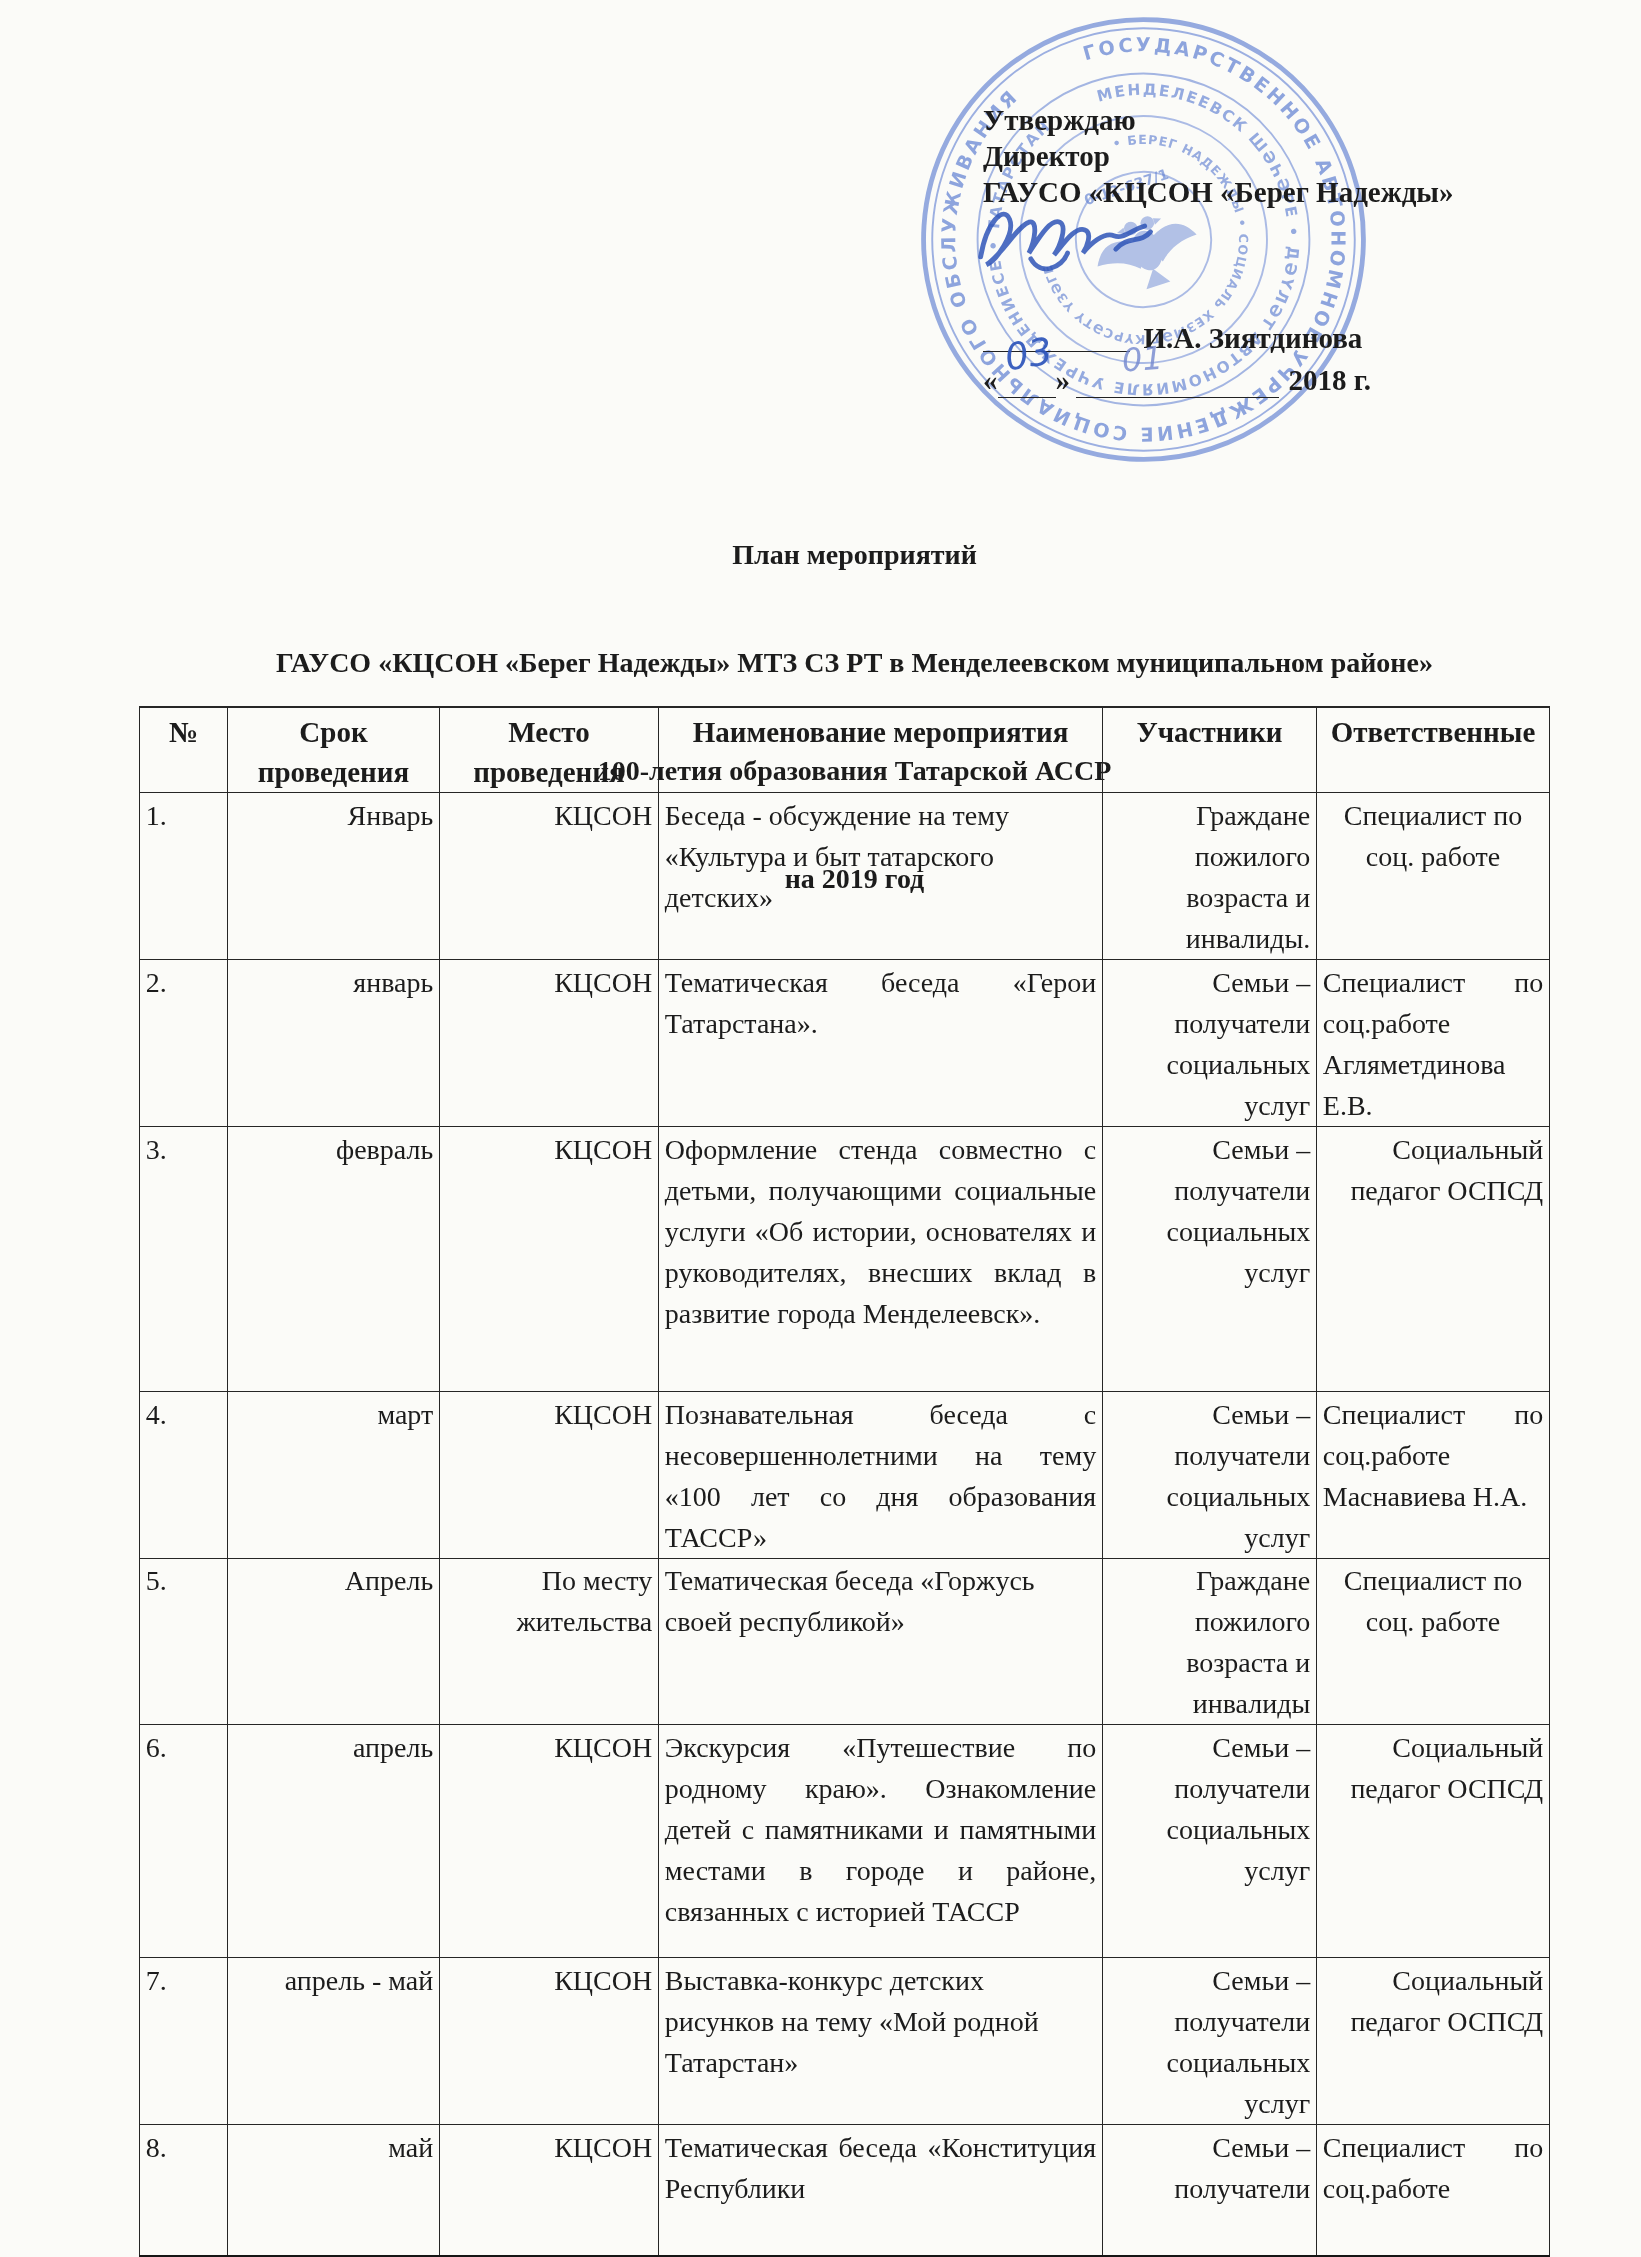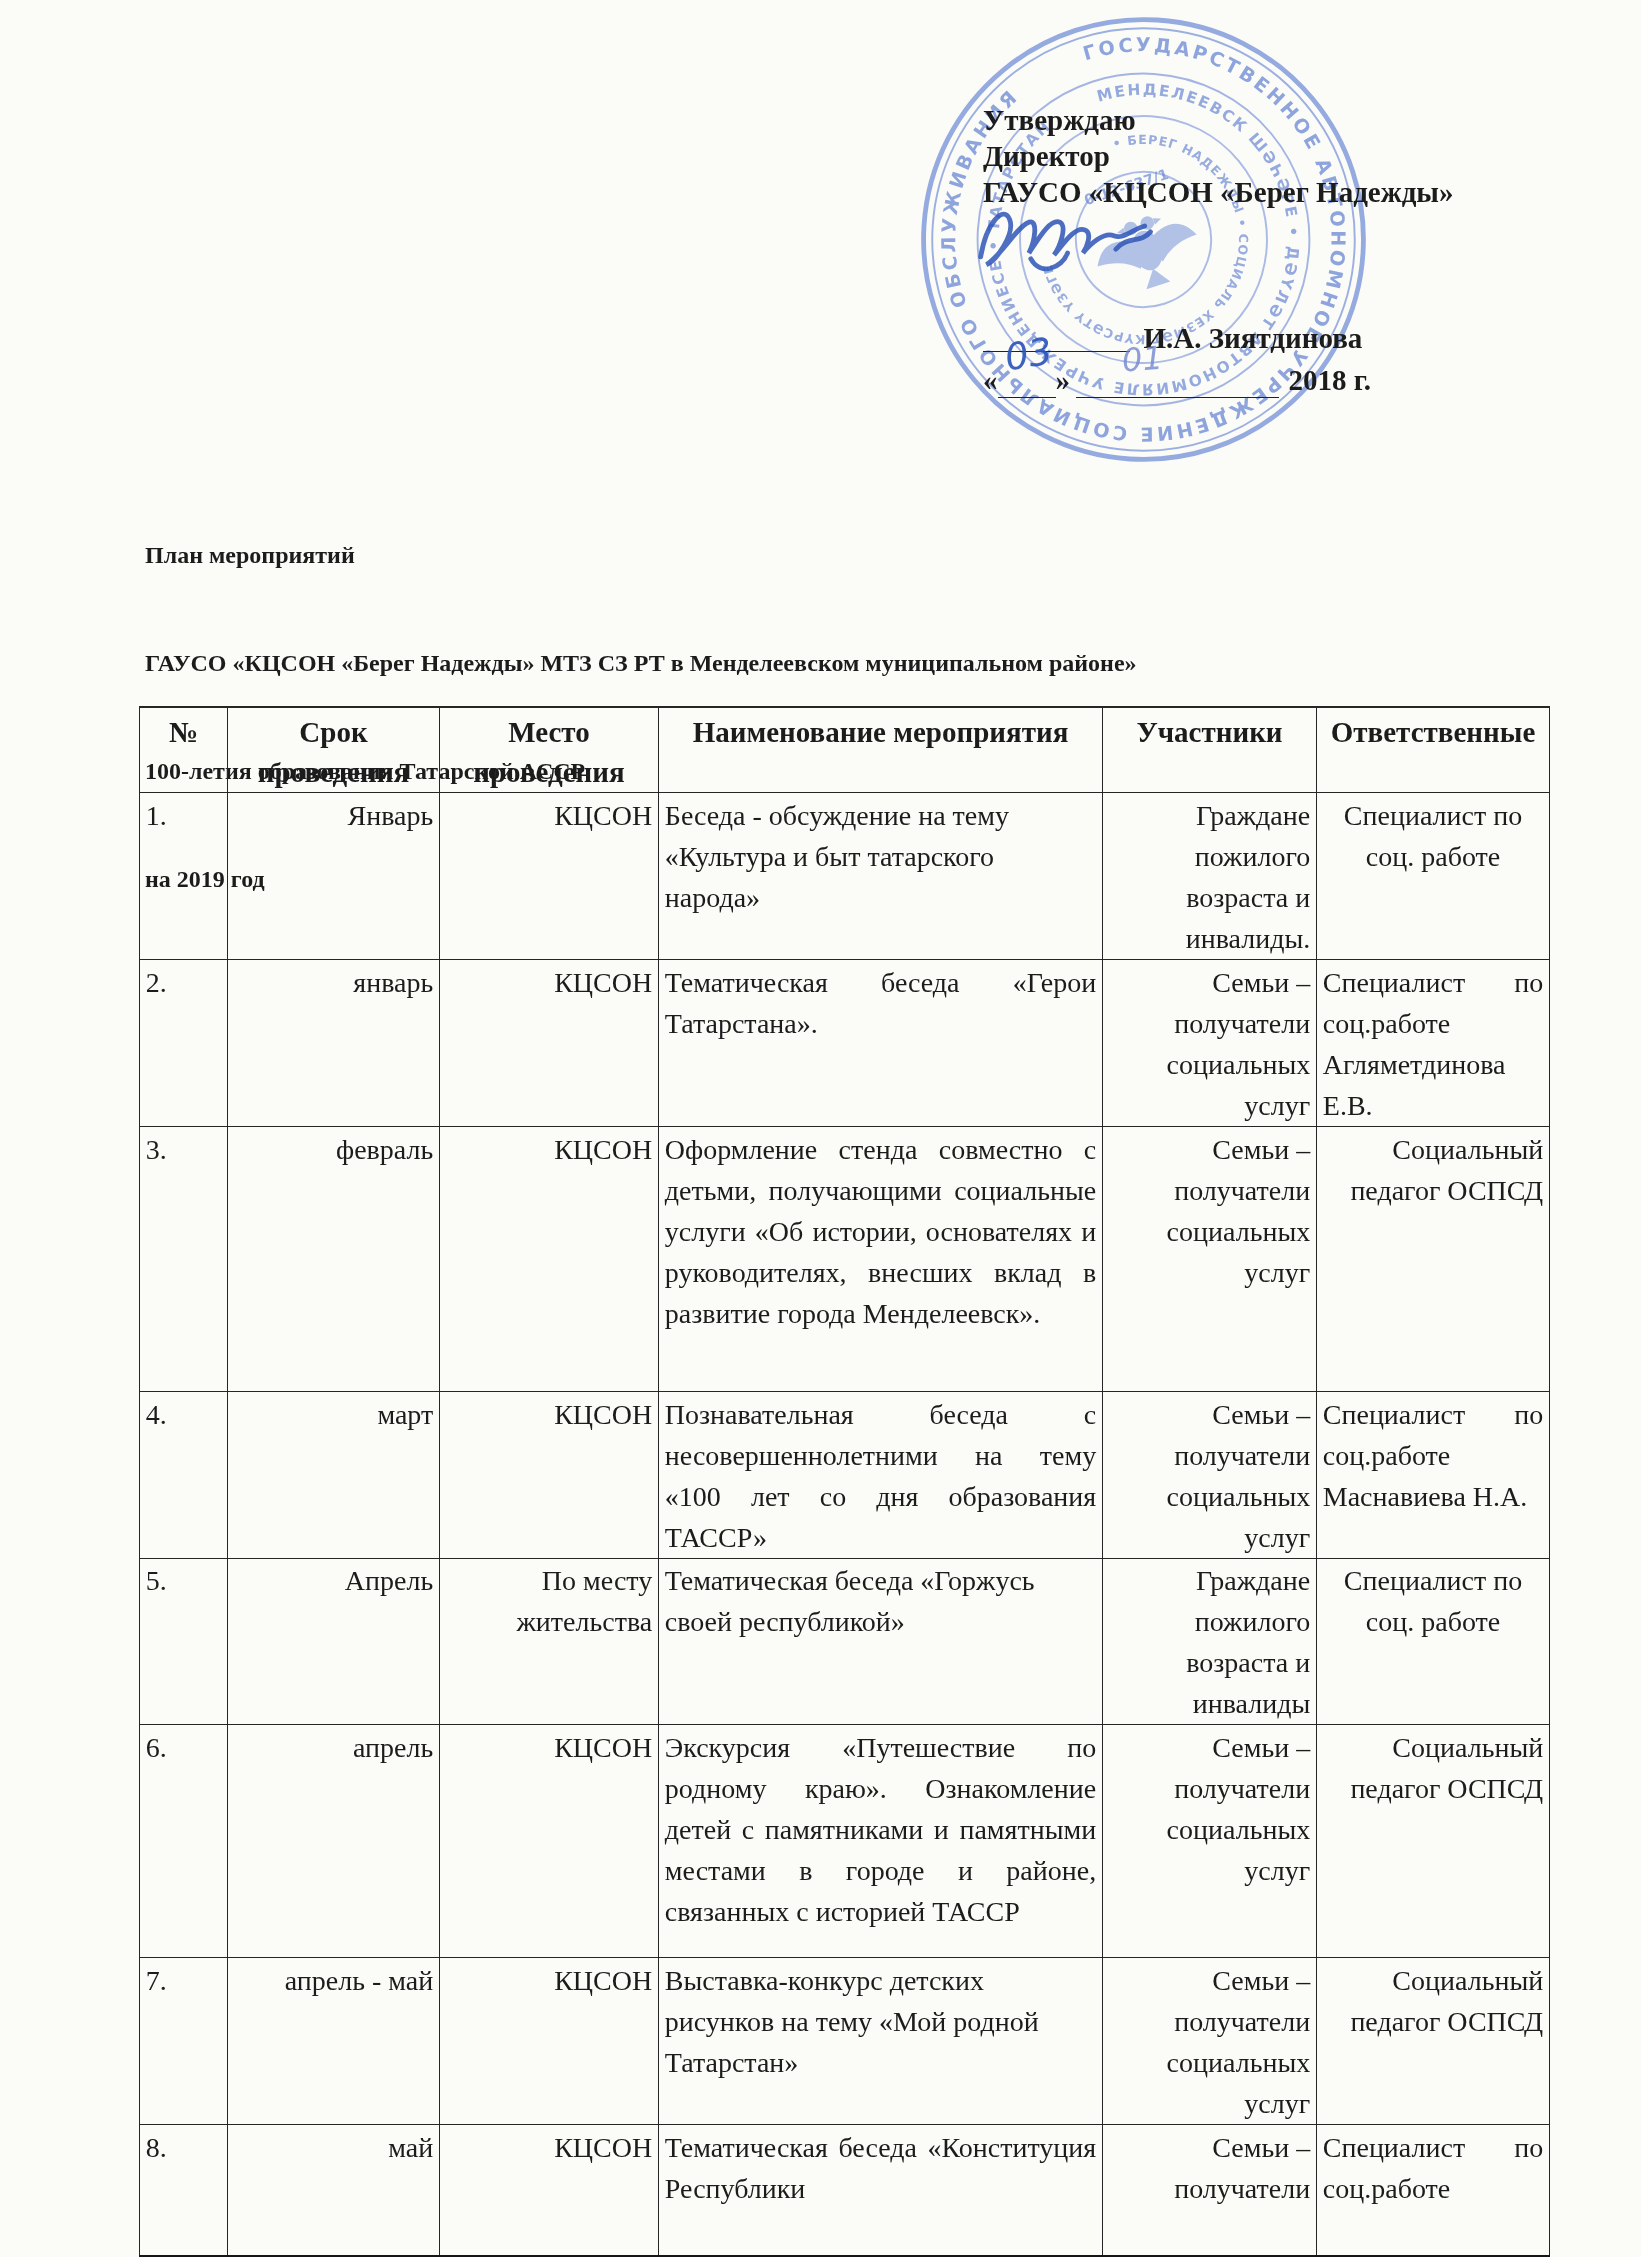--- a/index.html
+++ b/index.html
@@ -23,21 +23,21 @@
   .date-row{margin-top:5.8px;display:flex;align-items:flex-end;position:relative;}
   .date-row .blank{position:relative;}
   .blank-day{width:58px;}
   .blank-month{width:203px;margin-left:5.8px;margin-right:9.7px;}
   .hand{position:absolute;font-family:"DejaVu Sans",sans-serif;font-style:italic;font-weight:normal;}
   .hand-day{left:7.7px;top:-33px;font-size:37px;color:#2d55bb;transform:rotate(-9deg);opacity:.92;}
   .hand-month{left:46px;top:-29px;font-size:32px;color:#7388cf;transform:rotate(-4deg);opacity:.8;}
 
   
   .doc-title{position:absolute;left:145px;top:465px;width:1419px;z-index:2;
-    font-size:24px;font-weight:bold;line-height:36px;white-space:pre-wrap;}
+    text-align:center;font-size:28px;font-weight:bold;line-height:36px;white-space:pre-wrap;}
 
   
   .events{position:absolute;left:139px;top:706px;z-index:2;
     border-collapse:collapse;table-layout:fixed;width:1411px;
     font-size:28px;line-height:41px;}
   .events,.events th,.events td{border:1.9px solid #262626;}
   .events{border-top-width:2.9px;border-bottom:4.8px solid #161616;}
   .events th{font-size:29px;font-weight:bold;line-height:40px;vertical-align:top;padding:3.9px 3.9px 0;}
   .events td{vertical-align:top;padding:1.9px 5.8px 0;}
   .events thead tr{height:79px;}
@@ -160,21 +160,21 @@
         <th>Наименование мероприятия</th>
         <th>Участники</th>
         <th>Ответственные</th>
       </tr>
     </thead>
     <tbody id="tbody">
     <tr>
       <td class="c-num">1.</td>
       <td class="c-term">Январь</td>
       <td class="c-place">КЦСОН</td>
-      <td class="c-name">Беседа - обсуждение на тему «Культура и быт татарского народа»</td>
+      <td class="c-name">Беседа - обсуждение на тему «Культура и быт татарского детских»</td>
       <td class="c-part">Граждане пожилого возраста и инвалиды.</td>
       <td class="c-resp">Специалист по соц. работе</td>
     </tr>
 
     <tr>
       <td class="c-num">2.</td>
       <td class="c-term">январь</td>
       <td class="c-place">КЦСОН</td>
       <td class="c-name">Тематическая беседа «Герои Татарстана».</td>
       <td class="c-part">Семьи – получатели социальных услуг</td>

